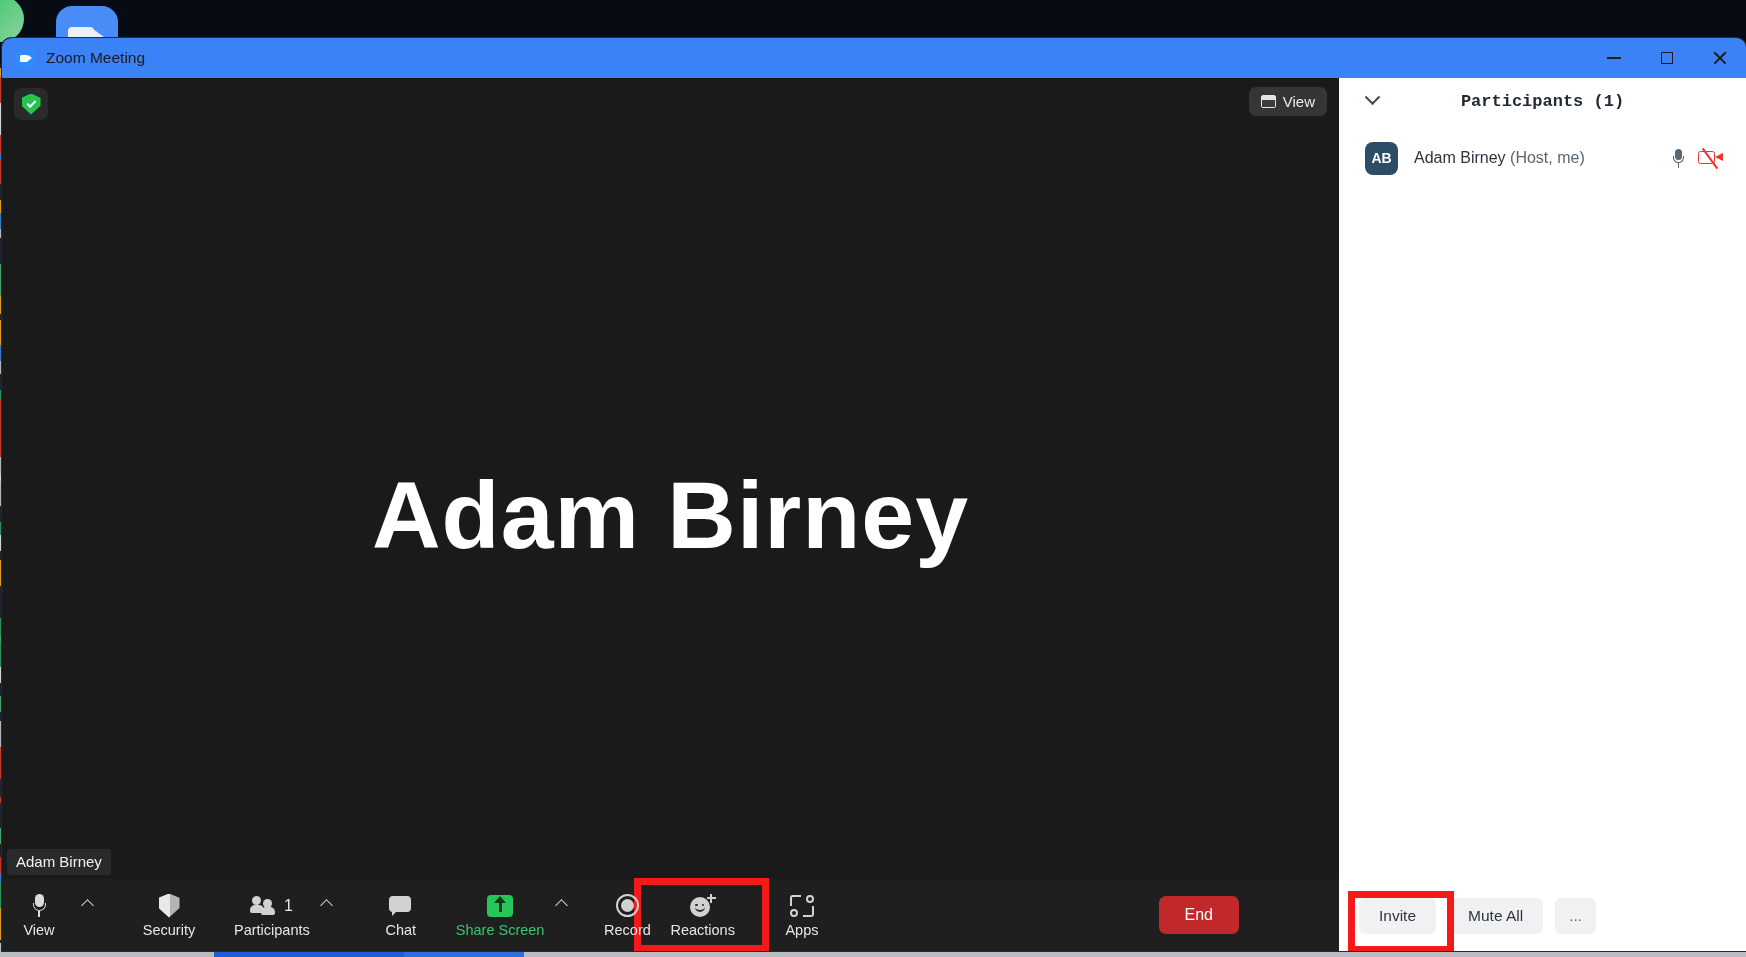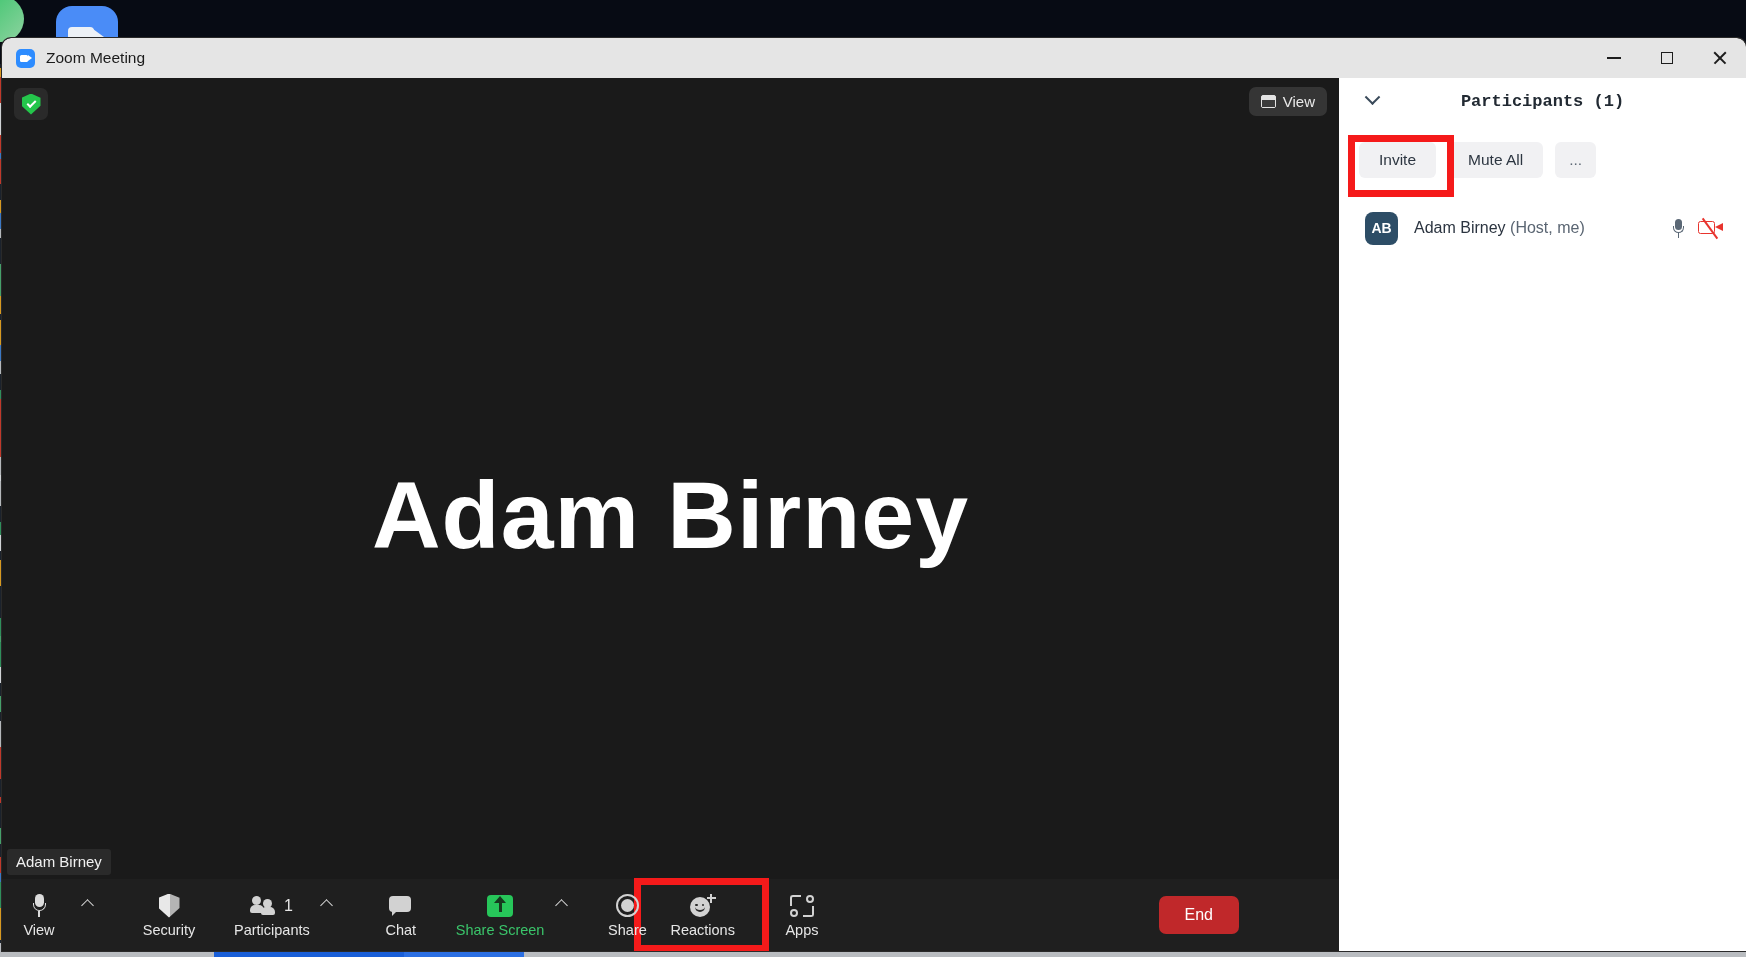--- a/index.html
+++ b/index.html
@@ -78,21 +78,21 @@
     background: #1a1a1a;
     border-radius: 9px 9px 0 0;
     overflow: hidden;
     box-shadow: 0 0 0 1px #2a2a2a;
   }
 
   
   #titlebar {
     position: relative;
     height: 40px; width: 100%;
-    background: #e5e5e5;
+    background: #3b82f6;
     border-radius: 9px 9px 0 0;
     display: flex; align-items: center;
   }
   .tb-app-icon {
     position: relative;
     margin-left: 14px;
     width: 19px; height: 19px;
     border-radius: 5px; background: #2d8cff;
     flex: none;
   }
@@ -669,21 +669,21 @@
               <span></span>
             </div>
         </div>
 
         <div class="tool" style="margin-left:18px">
           <div class="ic">
             <div class="ic-record">
                 <div class="dot"></div>
               </div>
           </div>
-          <div class="lbl">Share</div>
+          <div class="lbl">Record</div>
         </div>
 
         <div class="tool" style="">
           <div class="ic">
             <div class="ic-react">
                 <div class="face"></div>
                 <div class="e1"></div>
                 <div class="e2"></div>
                 <div class="sm"></div>
                 <div class="plus"></div>
@@ -710,27 +710,20 @@
 
     <div id="panel">
 
       <div id="panel-header">
         <div id="panel-collapse">
           <span></span>
         </div>
         <div id="panel-title">Participants (1)</div>
       </div>
 
-      <div id="panel-footer">
-        <div class="pill">Invite</div>
-        <div class="pill">Mute All</div>
-        <div class="pill dots">...</div>
-        <div id="highlight-invite"></div>
-      </div>
-
       <div id="participant-list">
         <div class="participant-row">
           <div class="avatar">AB</div>
           <div class="participant-name">
             <span>Adam Birney</span>
             <span style="color:#5a6572">(Host, me)</span>
           </div>
           <div class="row-icons">
             <div>
               <div class="ic-mic-sm">
@@ -742,15 +735,22 @@
             <div>
               <div class="ic-cam-off">
                   <div class="body"></div>
                   <div class="lens"></div>
                   <div class="slash"></div>
                 </div>
             </div>
           </div>
         </div>
       </div>
+
+      <div id="panel-footer">
+        <div class="pill">Invite</div>
+        <div class="pill">Mute All</div>
+        <div class="pill dots">...</div>
+        <div id="highlight-invite"></div>
+      </div>
     </div>
   </div>
 </div>
 
 </body></html>

